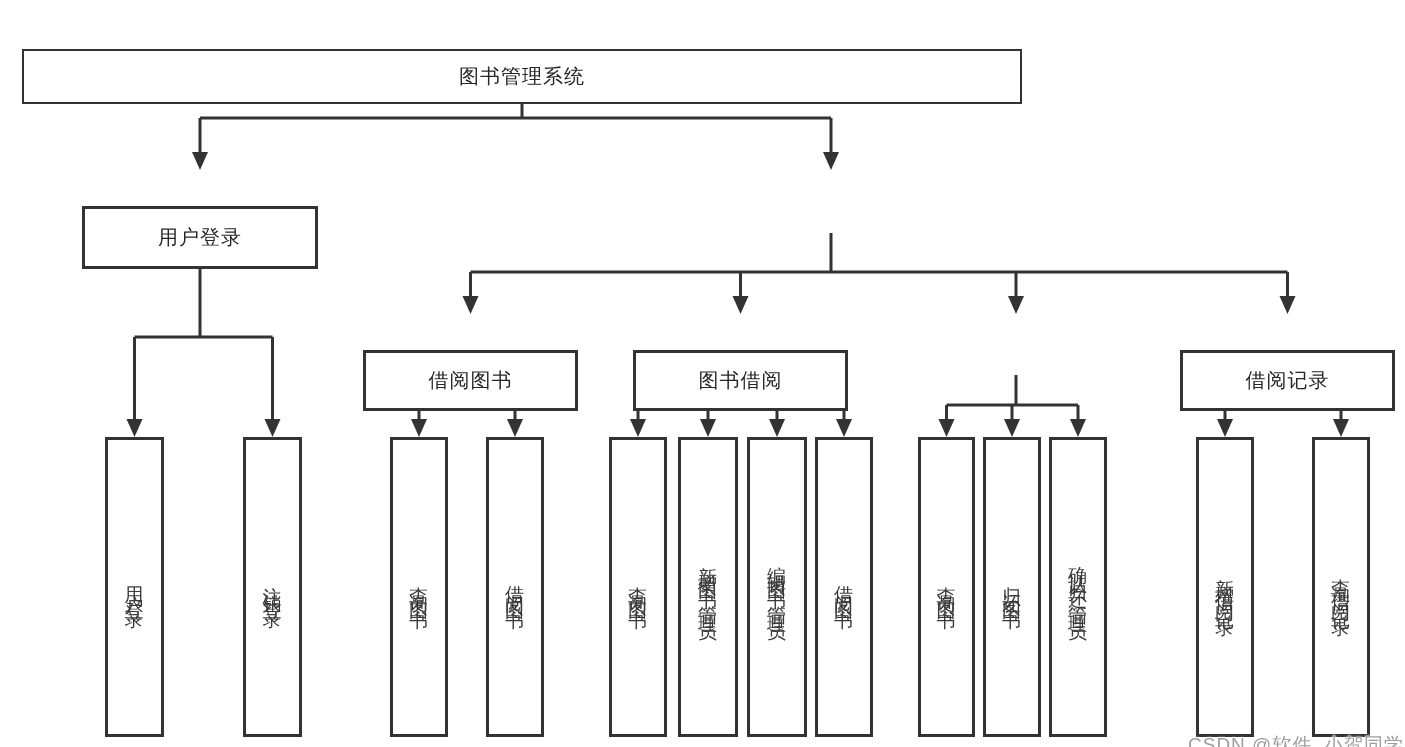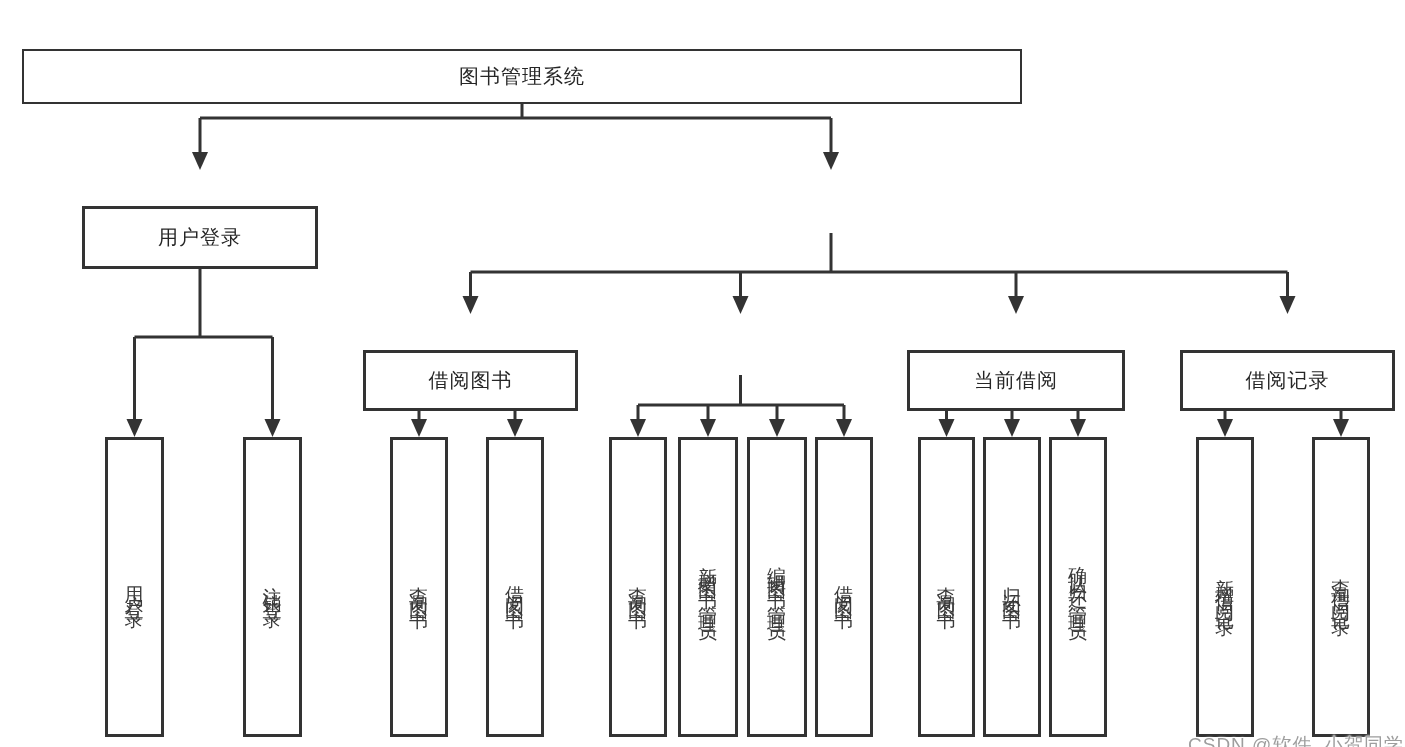--- a/index.html
+++ b/index.html
@@ -82,22 +82,22 @@
     <span>图书管理系统</span>
   </div>
 
   <div class="hbox" style="left:82px;top:170px;width:236px;height:63px;">
     <span>用户登录</span>
   </div>
 
   <div class="hbox" style="left:363px;top:314px;width:215px;height:61px;">
     <span>借阅图书</span>
   </div>
-  <div class="hbox" style="left:907px;top:314px;width:218px;height:61px;">
-    <span>当前借阅</span>
+  <div class="hbox" style="left:633px;top:314px;width:215px;height:61px;">
+    <span>图书借阅</span>
   </div>
   <div class="hbox" style="left:1180px;top:314px;width:215px;height:61px;">
     <span>借阅记录</span>
   </div>
 
   <div class="vbox" style="left:105px;width:59px;">
     <span class="vtext">用户登录</span>
   </div>
   <div class="vbox" style="left:243px;width:59px;">
     <span class="vtext">注销登录</span>

